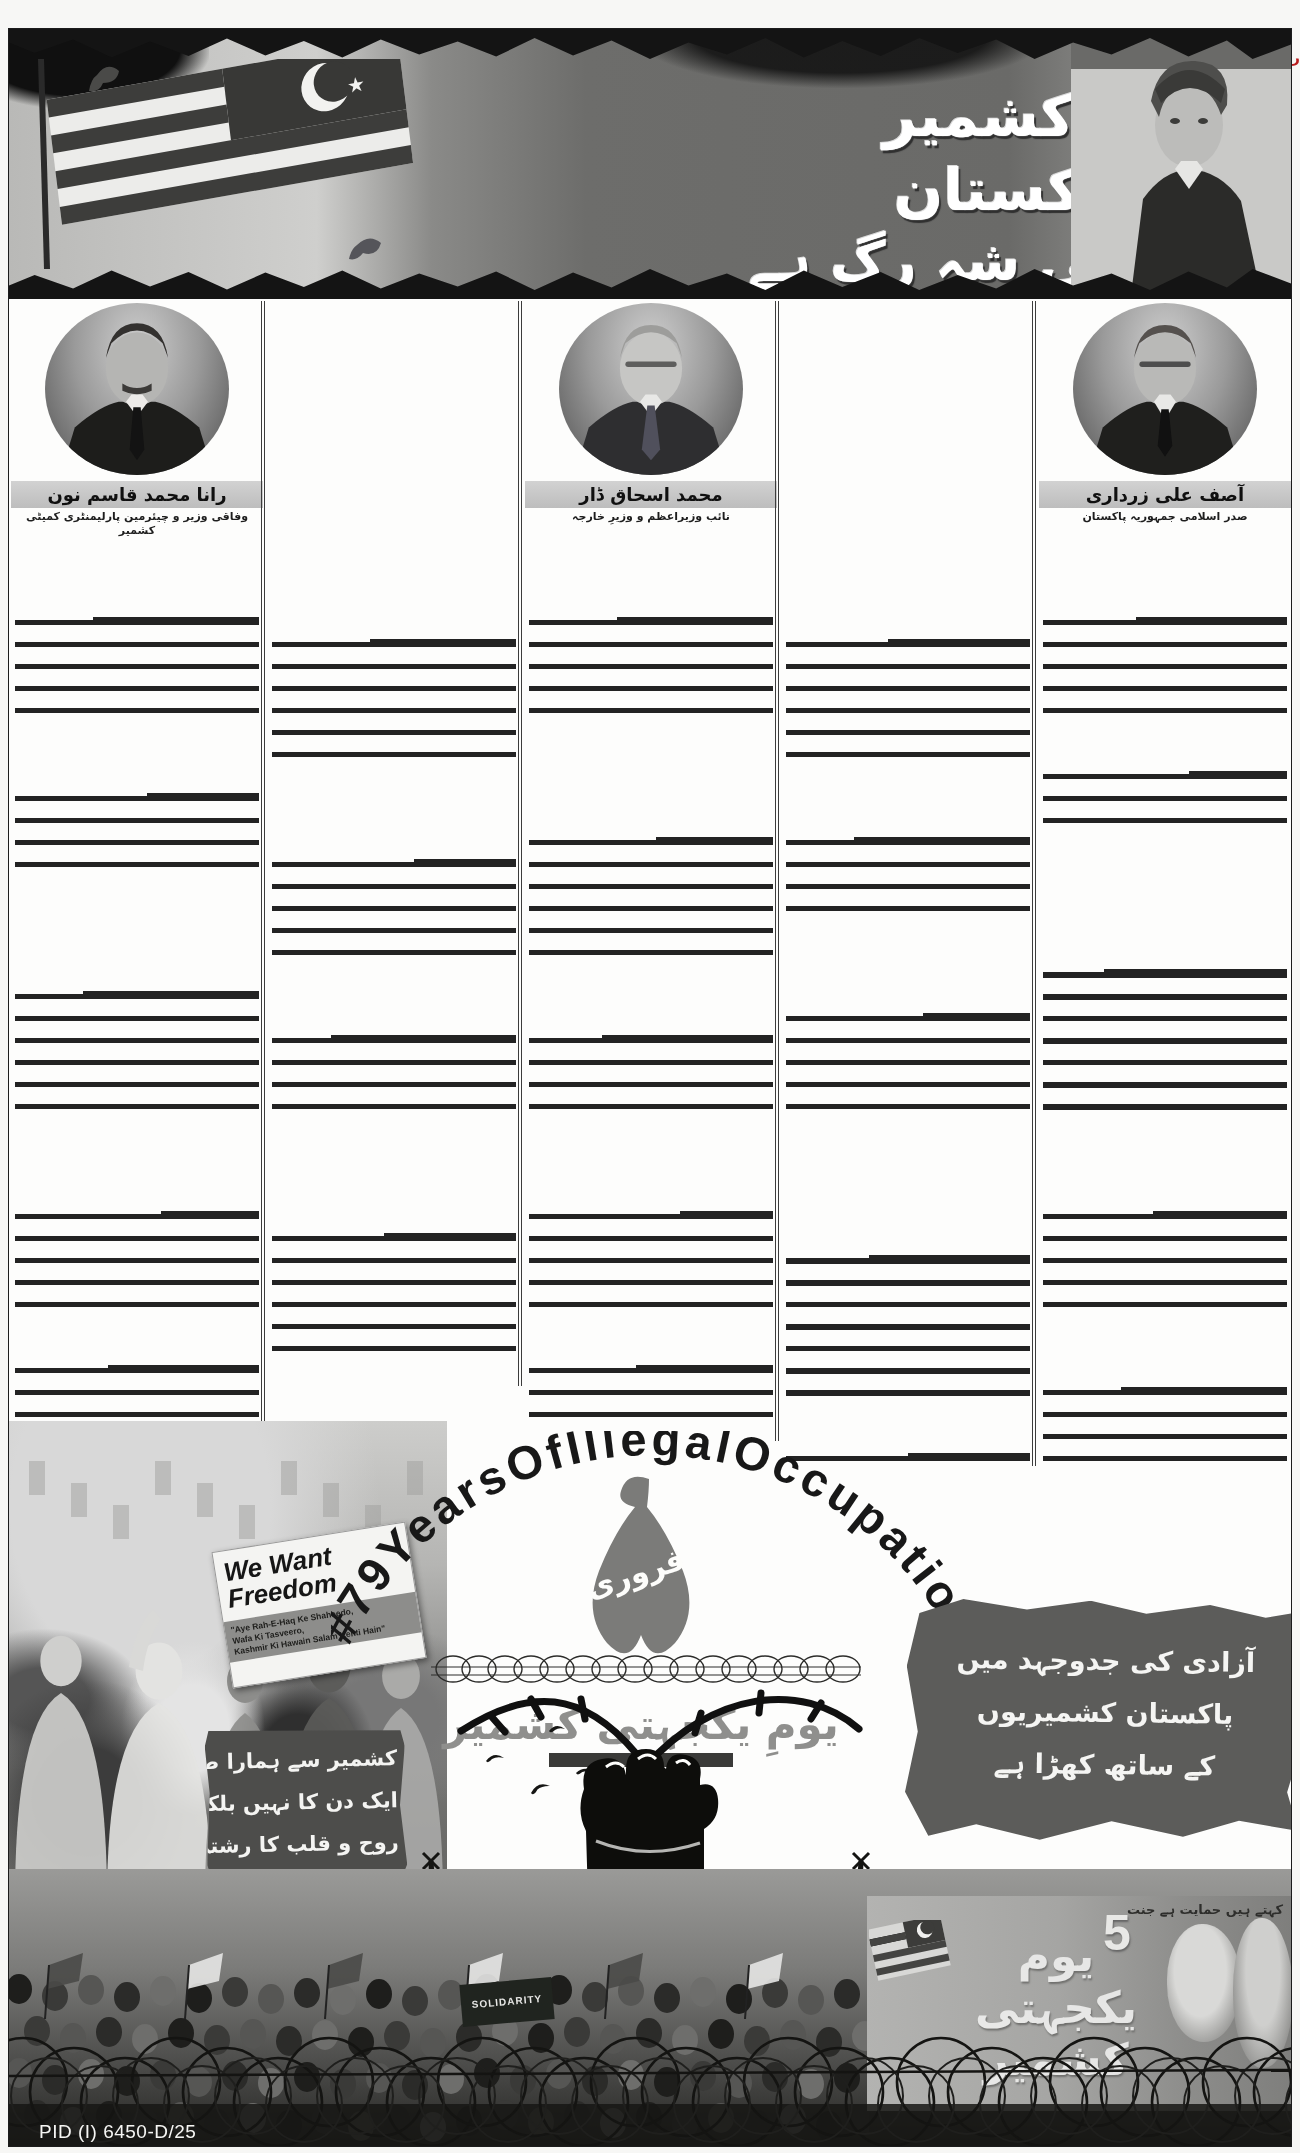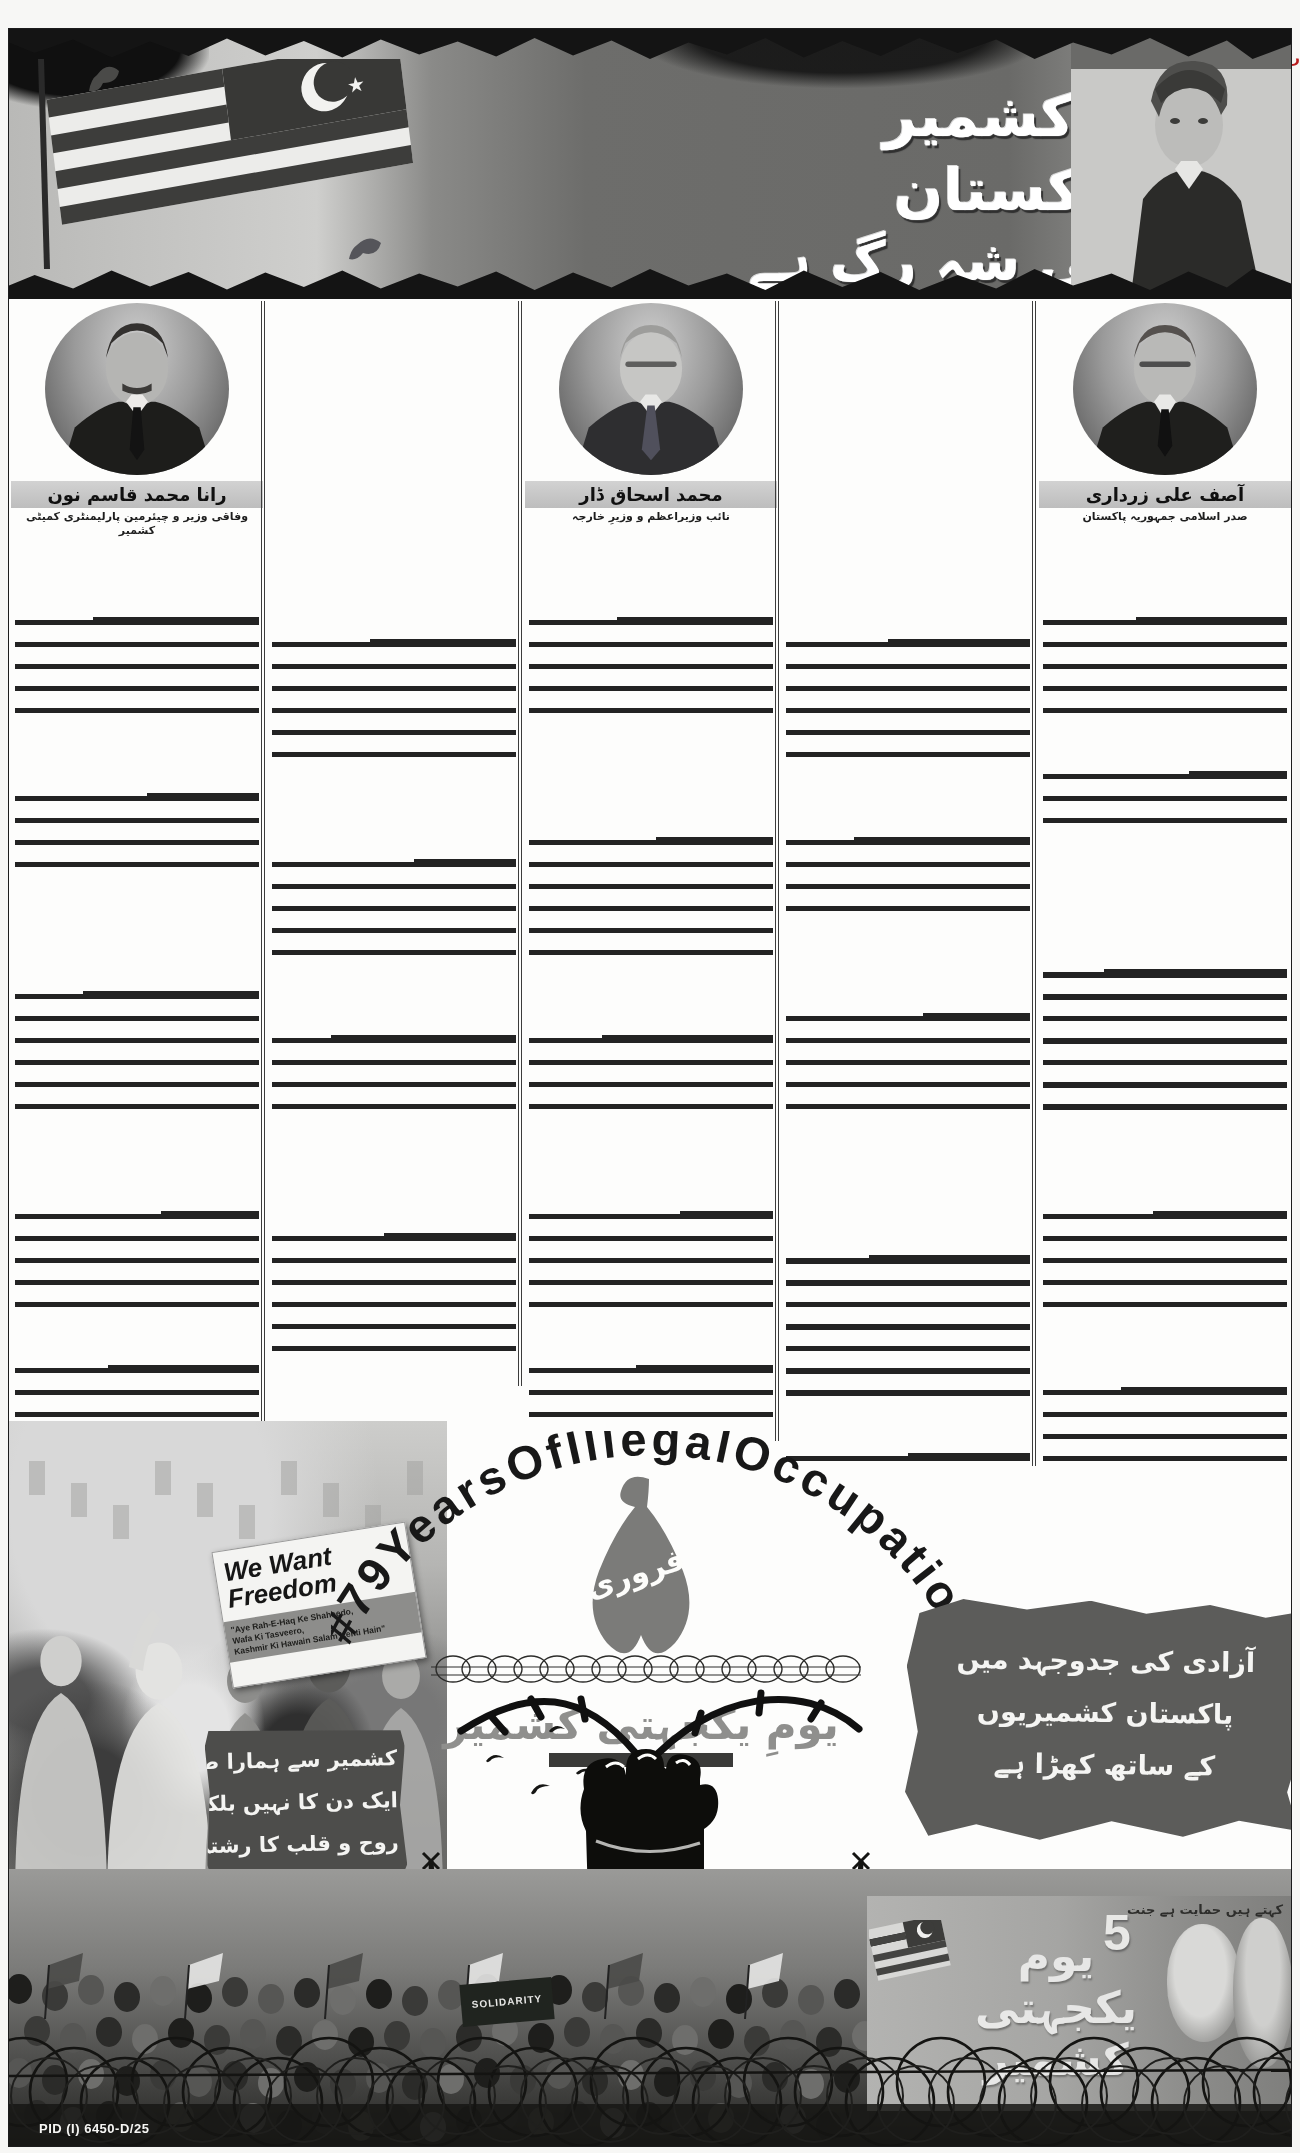--- a/index.html
+++ b/index.html
@@ -83,21 +83,21 @@
     background:linear-gradient(90deg,#b3b3b1 0%,#a5a5a3 45%,#8d8d8b 75%,#7e7e7c 100%); }
   #poster-caption { position:absolute; right:10px; top:6px; font-size:13px; font-weight:bold; color:#2e2e2c; }
   #poster-callig { position:absolute; left:74px; top:34px; width:230px; text-align:center;
     font-size:44px; font-weight:800; color:#efefee; opacity:.9; line-height:52px; text-shadow:1px 2px 2px #6a6a68; }
   #poster-5 { position:absolute; left:236px; top:8px; font-size:50px; font-weight:800; color:#e8e8e6; text-shadow:1px 2px 2px #666; }
   .face { position:absolute; border-radius:48% 52% 50% 50%; }
   #face1 { left:300px; top:28px; width:74px; height:118px; background:radial-gradient(ellipse at 45% 40%,#d9d9d7 0 45%,#9a9a98 75%,#6f6f6d 100%); }
   #face2 { left:366px; top:22px; width:60px; height:150px; background:radial-gradient(ellipse at 50% 35%,#cfcfcd 0 40%,#8d8d8b 80%); }
   #solidarity-sign { position:absolute; left:452px; top:112px; width:92px; height:42px; background:#20241f;
     transform:rotate(-5deg); color:#e7e7e5; font-size:10px; font-weight:800; text-align:center; line-height:42px; letter-spacing:1px; }
-  #pid { position:absolute; left:30px; top:2092px; font-size:13px; font-weight:bold; color:#f6f6f4; letter-spacing:.5px; z-index:9; }
+  #pid { position:absolute; left:30px; top:2092px; font-size:19px; font-weight:normal; color:#f6f6f4; letter-spacing:.5px; z-index:9; }
   #coil-svg { position:absolute; left:0; bottom:0; }
 </style>
 </head>
 <body>
 
 <div id="page">
 
   <div id="masthead" class="ur">روزنامہ صبح نو مظفرآباد ......(3)...... جمعرات 05 فروری 2026</div>
 
   <div id="sheet">

